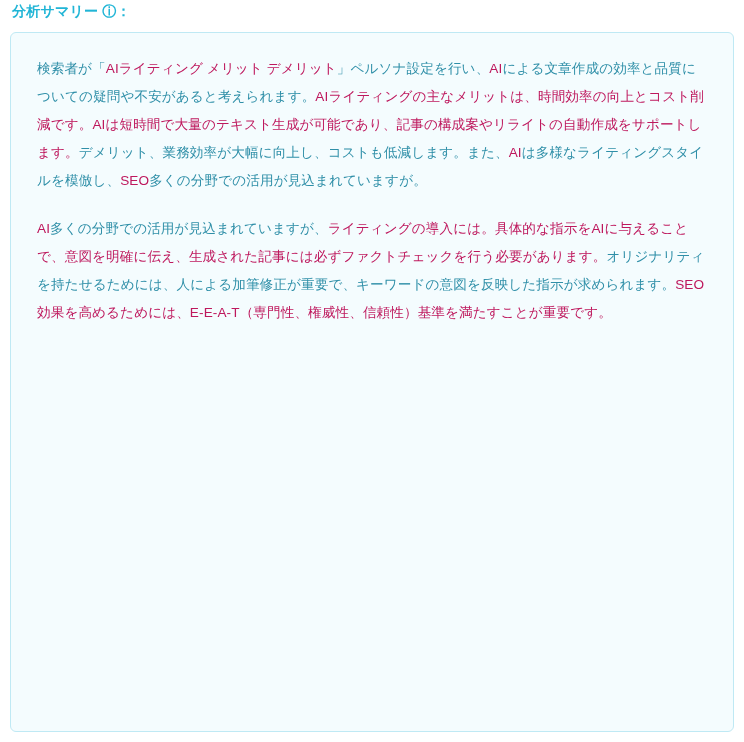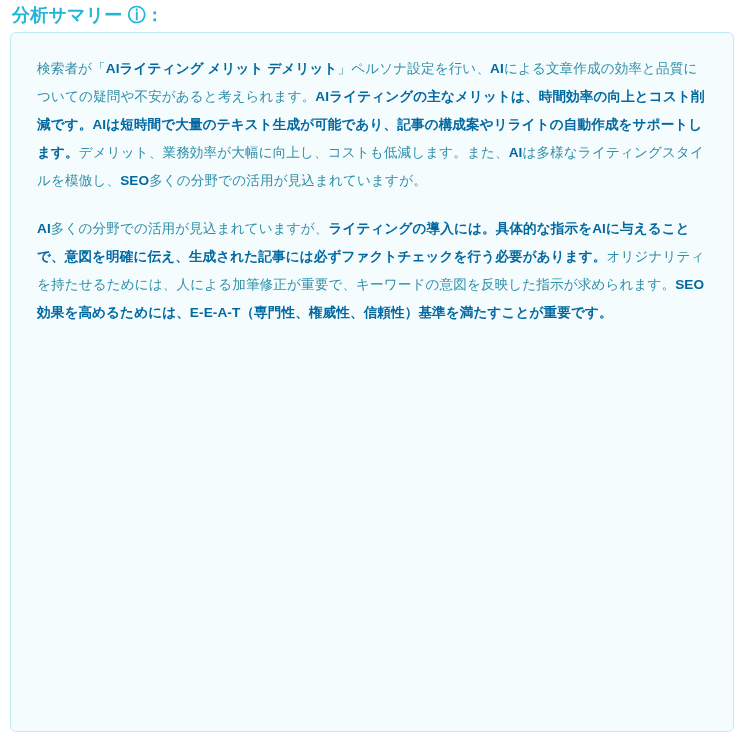--- a/index.html
+++ b/index.html
@@ -17,21 +17,21 @@
   .page {
     position: relative;
     width: 744px;
     height: 742px;
     box-sizing: border-box;
   }
   .section-title {
     position: absolute;
     top: 3px;
     left: 12px;
-    font-size: 18px;
+    font-size: 14px;
     font-weight: bold;
     color: #21b5d6;
     letter-spacing: 0.2px;
     white-space: nowrap;
   }
   .summary-card {
     position: absolute;
     top: 32px;
     left: 10px;
     width: 724px;
@@ -49,22 +49,22 @@
     letter-spacing: 0.1px;
   }
   .para {
     margin: 0 0 20px 0;
     text-align: left;
   }
   .para:last-child {
     margin-bottom: 0;
   }
   .para b {
-    font-weight: bold;
-    color: #0369a1;
+    font-weight: normal;
+    color: #be185d;
   }
 </style>
 </head>
 <body>
 
 <div class="page">
 
   <div class="section-title">分析サマリー ⓘ：</div>
 
   <div class="summary-card">

